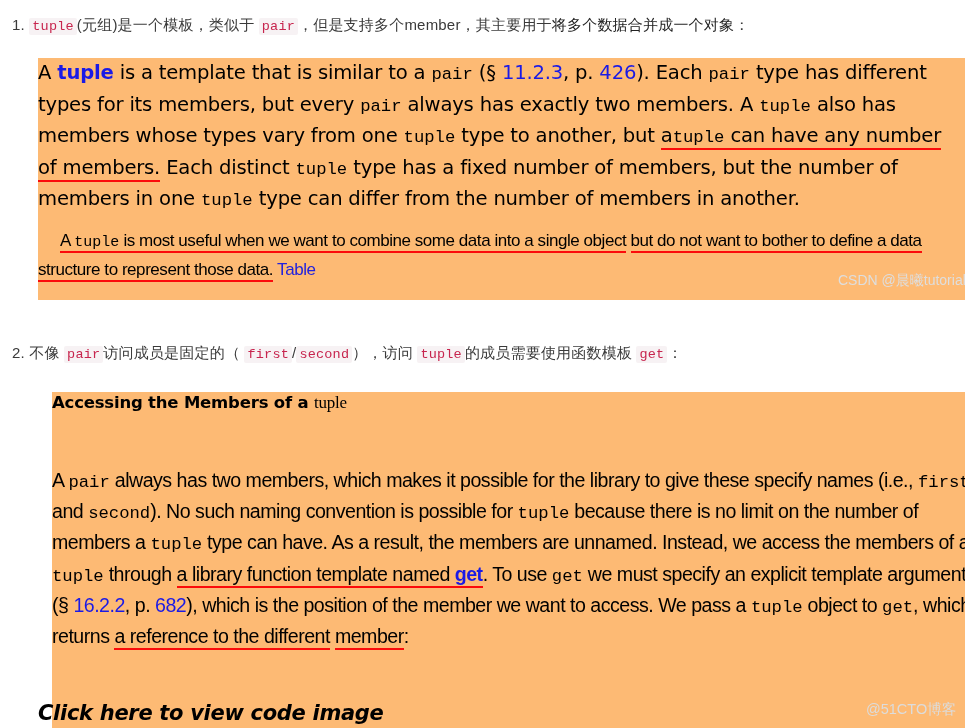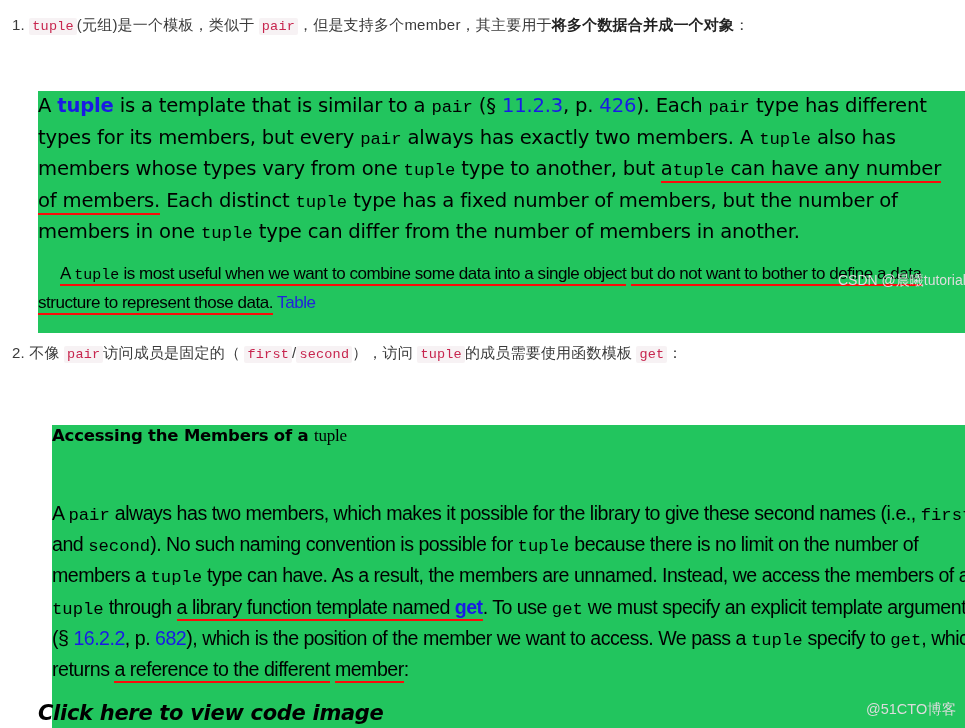--- a/index.html
+++ b/index.html
@@ -28,28 +28,27 @@
   }
   .cn-line .num { color: #3a3a3a; }
   code.inline {
     font-family: "Liberation Mono", "DejaVu Sans Mono", monospace;
     background: #f7f2f4;
     color: #c7254e;
     font-size: 13.5px;
     padding: 1px 3px;
     border-radius: 2px;
   }
-  .cn-bold { font-weight: bold; color: #222; }
+  .cn-bold { font-weight: normal; color: #222; }
 
   
   .excerpt {
     position: absolute;
     overflow: hidden;
-    background: #22c55e;
-    margin-top: 33px;
+    background: #fdba74;
   }
   .excerpt p {
     margin: 0;
     color: #000;
   }
 
   
   #excerpt-a {
     left: 38px;
     top: 58px;
@@ -180,24 +179,24 @@
   <code class="inline">first</code><span>/</span><code class="inline">second</code><span>），访问</span>
   <code class="inline">tuple</code><span>的成员需要使用函数模板</span>
   <code class="inline">get</code><span>：</span>
 </div>
 
 <div class="excerpt" id="excerpt-b">
 
   <p class="heading"><span>Accessing the Members of a </span><span class="mono-h">tuple</span></p>
 
   <p class="para" style="margin-top:52px;"><span>A </span><span class="m">pair</span><span> always has two members, which makes it possible for the library to give these</span>
-      <span>second names (i.e., </span><span class="m">first</span><span> and </span><span class="m">second</span><span>). No such naming convention is possible for</span>
+      <span>specify names (i.e., </span><span class="m">first</span><span> and </span><span class="m">second</span><span>). No such naming convention is possible for</span>
       <span class="m">tuple</span><span> because there is no limit on the number of members a </span><span class="m">tuple</span><span> type can have.</span>
       <span>As a result, the members are unnamed. Instead, we access the members of a </span><span class="m">tuple</span>
       <span>through </span><span class="ul-red"><span>a library function template named </span><b class="blue-b">get</b></span><span>. To use </span><span class="m">get</span><span> we must specify an explicit</span>
       <span>template argument (§ </span><span class="blue">16.2.2</span><span>, p. </span><span class="blue">682</span><span>), which is the position of the member we want</span>
-      <span>to access. We pass a </span><span class="m">tuple</span><span> specify to </span><span class="m">get</span><span>, which returns </span><span class="ul-red">a reference to the different</span>
+      <span>to access. We pass a </span><span class="m">tuple</span><span> object to </span><span class="m">get</span><span>, which returns </span><span class="ul-red">a reference to the different</span>
       <span class="ul-red">member</span><span>:</span></p>
 </div>
 
 <div id="code-image-link">Click here to view code image</div>
 
 <div class="watermark" id="watermark-bottom">@51CTO博客</div>
 
 </body></html>

